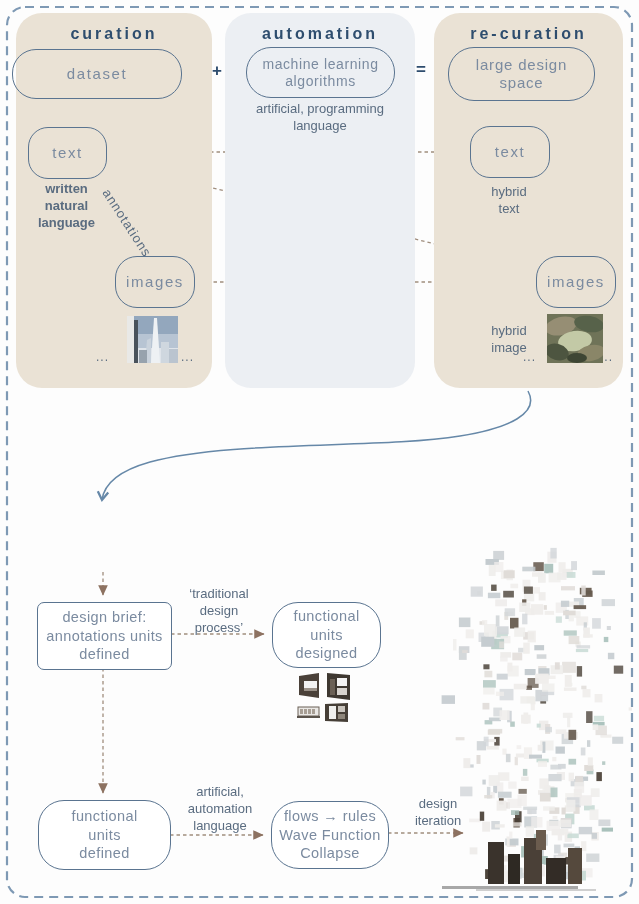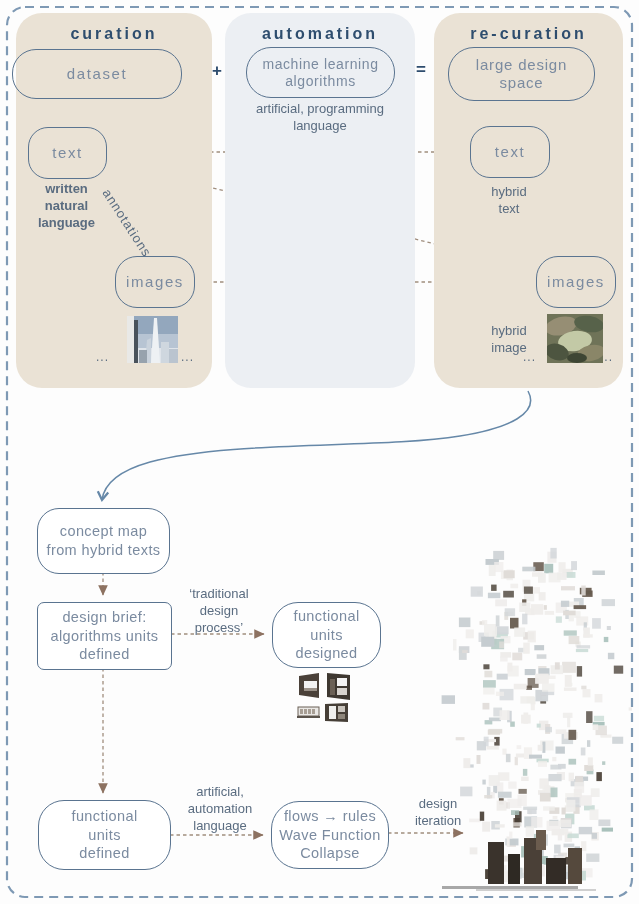--- a/index.html
+++ b/index.html
@@ -189,27 +189,23 @@
   <svg class="thumb t-hybrid" viewBox="0 0 56 49">
     <rect width="56" height="49" fill="#6f7358"></rect>
     <ellipse cx="14" cy="12" rx="16" ry="9" fill="#968e74" transform="rotate(-14 14 12)"></ellipse>
     <ellipse cx="42" cy="10" rx="15" ry="8" fill="#57624a" transform="rotate(10 42 10)"></ellipse>
     <ellipse cx="28" cy="27" rx="17" ry="10" fill="#c3c9a6" transform="rotate(-8 28 27)"></ellipse>
     <ellipse cx="10" cy="38" rx="12" ry="8" fill="#4d5540" transform="rotate(16 10 38)"></ellipse>
     <ellipse cx="44" cy="39" rx="14" ry="8" fill="#8a8668" transform="rotate(-12 44 39)"></ellipse>
     <ellipse cx="30" cy="44" rx="10" ry="5" fill="#3e4634"></ellipse>
   </svg>
 
-  <div class="box box-white b-concept">
-    <span>concept map</span>
-      <span>from hybrid texts</span>
-  </div>
   <div class="box box-white b-brief">
     <span>design brief:</span>
-      <span>algorithms units</span>
+      <span>annotations units</span>
       <span>defined</span>
   </div>
   <div class="box box-white b-units">
     <span>functional</span>
       <span>units</span>
       <span>designed</span>
   </div>
   <div class="box box-white b-flows">
     <span>functional</span>
       <span>units</span>

